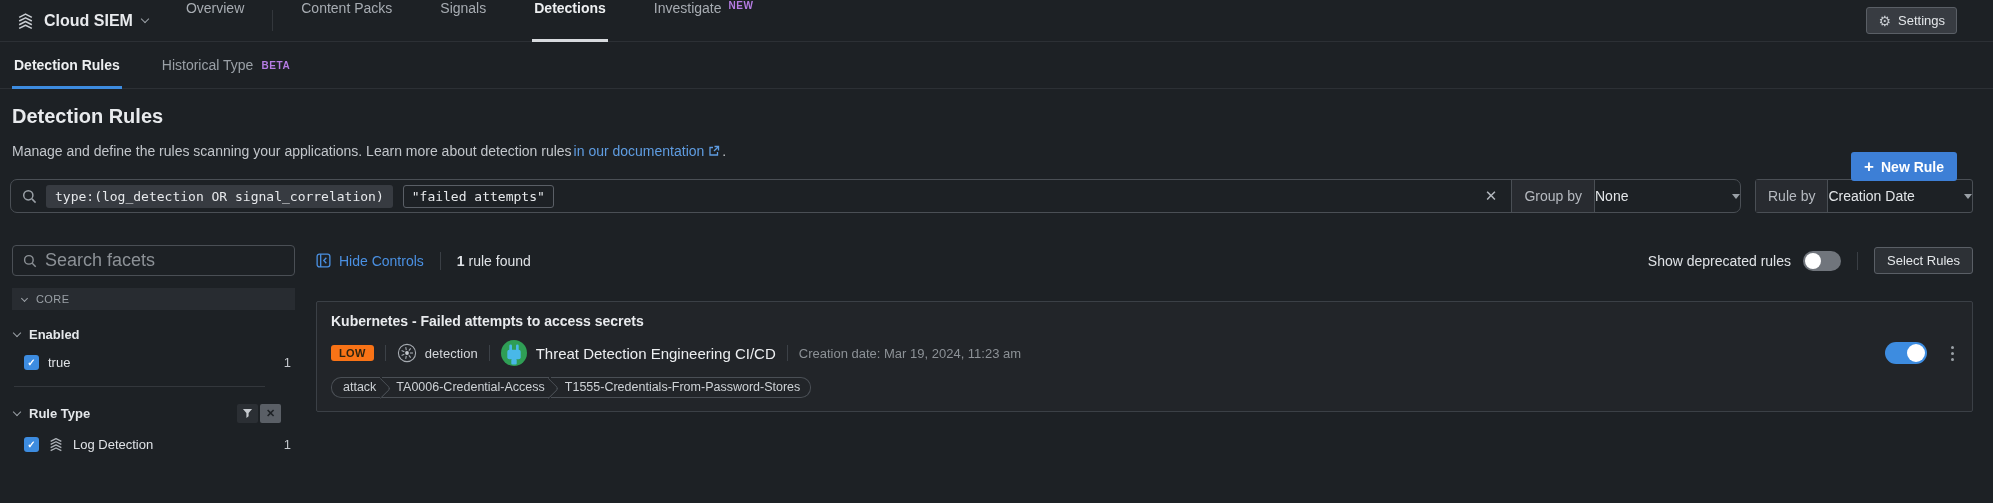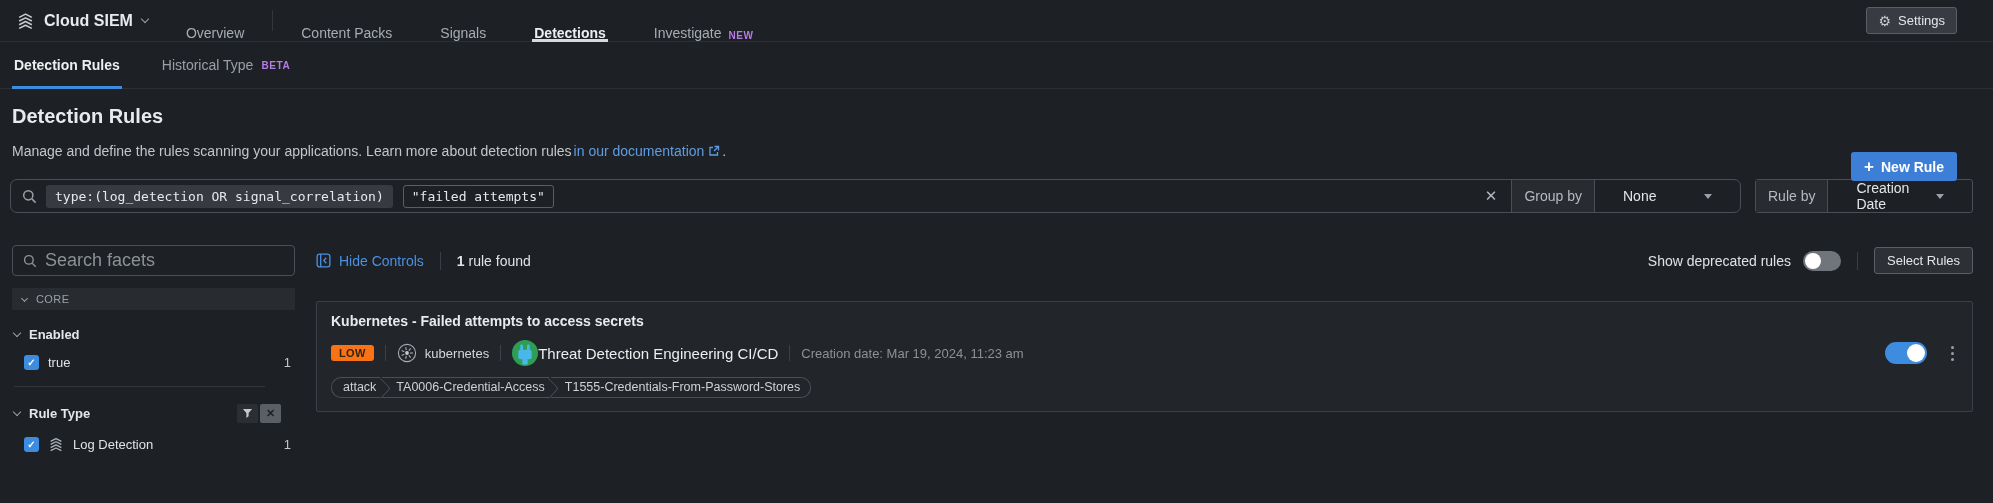--- a/index.html
+++ b/index.html
@@ -9,21 +9,21 @@
     font-family:"Liberation Sans", sans-serif; font-size:14px;
     position:relative; overflow:hidden;
   }
   .mono { font-family:"DejaVu Sans Mono", monospace; }
 
   
   .topnav { height:42px; display:flex; align-items:stretch; border-bottom:1px solid #2c3035; padding:0 16px; }
   .product { display:flex; align-items:center; gap:9px; margin-right:14px; cursor:pointer; }
   .product-name { font-size:16px; font-weight:bold; color:#e8eaed; }
   .chev { display:inline-block; width:6px; height:6px; border-right:1.6px solid #9aa0a6; border-bottom:1.6px solid #9aa0a6; transform:rotate(45deg); margin-top:-3px; }
-  .nav-item { display:flex; align-items:flex-end; gap:7px; padding:0 24px; color:#a7acb2; cursor:pointer; position:relative; }
+  .nav-item { display:flex; align-items:flex-start; gap:7px; padding:0 24px; color:#a7acb2; cursor:pointer; position:relative; }
   .nav-item.active { color:#eceef0; font-weight:bold; }
   .nav-item.active::after { content:""; position:absolute; left:22px; right:22px; bottom:-1px; height:3px; background:#d7dade; }
   .nav-divider { width:1px; background:#33373c; margin:10px 4px; }
   .badge-purple { color:#b57ce3; font-size:10px; font-weight:bold; letter-spacing:.6px; }
   .settings-btn { position:absolute; top:7px; right:36px; height:27px; display:flex; align-items:center; gap:7px;
     background:#383c42; border:1px solid #5a5f66; border-radius:3px; padding:0 11px; color:#e3e6e9; font-size:13px; cursor:pointer; }
   .gear { font-size:14px; color:#c6cacf; line-height:1; }
 
   
   .tabbar { height:47px; display:flex; align-items:stretch; border-bottom:1px solid #2c3035; padding:0 12px; }
@@ -43,21 +43,21 @@
   .search-row { display:flex; gap:14px; margin:20px 20px 0 10px; height:34px; }
   .search-box { flex:1; display:flex; align-items:stretch; border:1px solid #4a4f55; border-radius:7px; }
   .search-icon-wrap { display:flex; align-items:center; padding:0 9px 0 11px; }
   .token { align-self:center; font-size:13px; padding:4px 9px; border-radius:3px; color:#e6e8eb; white-space:pre; }
   .token.solid { background:#373b41; }
   .token.outline { border:1px solid #5a5f66; margin-left:10px; padding:3px 8px; }
   .flex-spacer { flex:1; }
   .clear-x { align-self:center; color:#b3b8be; font-size:15px; padding:0 14px; cursor:pointer; }
   .bar-divider { width:1px; background:#4a4f55; }
   .bar-label { display:flex; align-items:center; padding:0 12px; background:#282b30; color:#b6bac0; }
-  .bar-select { display:flex; align-items:center; justify-content:space-between; padding:0 28px; color:#e3e6e9; cursor:pointer; border-left:1px solid #4a4f55; }
+  .bar-select { display:flex; align-items:center; justify-content:space-between; padding:0 0; color:#e3e6e9; cursor:pointer; border-left:1px solid #4a4f55; }
   .group-select { width:146px; }
   .sort-box { width:218px; display:flex; align-items:stretch; border:1px solid #4a4f55; border-radius:3px; }
   .sort-box .bar-select { flex:1; border-left:1px solid #4a4f55; }
   .caret { width:0; height:0; border-left:4px solid transparent; border-right:4px solid transparent; border-top:5px solid #9aa0a6; }
 
   
   .content { display:flex; margin:32px 20px 0 12px; align-items:flex-start; }
   .sidebar { width:283px; flex:none; }
   .facet-search { width:100%; height:31px; display:flex; align-items:center; gap:8px; border:1px solid #4a4f55; border-radius:4px; padding:0 10px; background:transparent; }
   .facet-search input { flex:1; background:transparent; border:none; outline:none; color:#dfe2e6; font-size:18px; font-family:"Liberation Sans",sans-serif; }
@@ -92,21 +92,21 @@
   .switch.on .knob { right:2px; }
   .select-rules-btn { height:27px; background:#2d3136; border:1px solid #5a5f66; border-radius:3px; color:#e3e6e9; font-size:13px; padding:0 12px; cursor:pointer; }
 
   
   .rule-card { margin-top:25px; border:1px solid #3b4046; border-radius:2px; background:#222529; padding:11px 14px 13px; }
   .rule-title { font-size:14px; font-weight:bold; color:#e8eaed; }
   .rule-meta { margin-top:11px; display:flex; align-items:center; }
   .sev-badge { background:#f97316; color:#2e2410; font-size:11px; font-weight:bold; letter-spacing:.4px; padding:2px 8px; border-radius:3px; }
   .meta-div { width:1px; height:16px; background:#3c4147; margin:0 11px; }
   .integration { display:flex; align-items:center; gap:8px; color:#d4d7db; font-size:13px; }
-  .author { display:flex; align-items:center; color:#eceef0; font-size:15px; }
+  .author { display:flex; align-items:center; gap:9px; color:#eceef0; font-size:15px; }
   .creation { color:#8c9196; font-size:13px; }
   .kebab { display:flex; flex-direction:column; gap:3px; margin-left:20px; padding:4px; cursor:pointer; }
   .kebab i { width:3px; height:3px; border-radius:50%; background:#9aa0a6; }
   .rule-tags { margin-top:11px; display:flex; align-items:center; }
   .tag { position:relative; height:21px; line-height:19px; font-size:12.5px; color:#ced2d6; padding:0 4px 0 11px;
     border:1px solid #4a4f55; border-right:none; margin-right:13px; cursor:default; }
   .tag::after { content:""; position:absolute; top:2.6px; right:-7.6px; width:14.3px; height:14.3px;
     border-top:1px solid #4a4f55; border-right:1px solid #4a4f55; transform:rotate(45deg); border-radius:0 4px 0 0; }
   .tag.first { border-radius:10px 0 0 10px; }
   .tag.mid, .tag.last { border-left:none; padding-left:14px; margin-left:-11px; }
@@ -308,21 +308,21 @@
                 <circle cx="10" cy="10" r="1.9" fill="#c6cacf" stroke="none"></circle>
               <line x1="13" y1="10" x2="16" y2="10"></line>
                 <line x1="11.9" y1="12.3" x2="13.7" y2="14.7"></line>
               <line x1="9.3" y1="12.9" x2="8.7" y2="15.8"></line>
                 <line x1="7.3" y1="11.3" x2="4.6" y2="12.6"></line>
               <line x1="7.3" y1="8.7" x2="4.6" y2="7.4"></line>
                 <line x1="9.3" y1="7.1" x2="8.7" y2="4.2"></line>
               <line x1="11.9" y1="7.7" x2="13.7" y2="5.3"></line>
             </svg>
           </span>
-          <span>kubernetes</span>
+          <span>detection</span>
         </span>
         <span class="meta-div"></span>
         <span class="author">
           <span>
             <svg width="26" height="26" viewBox="0 0 26 26">
               <defs>
                   <clipPath id="av">
                     <circle cx="13" cy="13" r="13"></circle>
                   </clipPath>
                 </defs>

